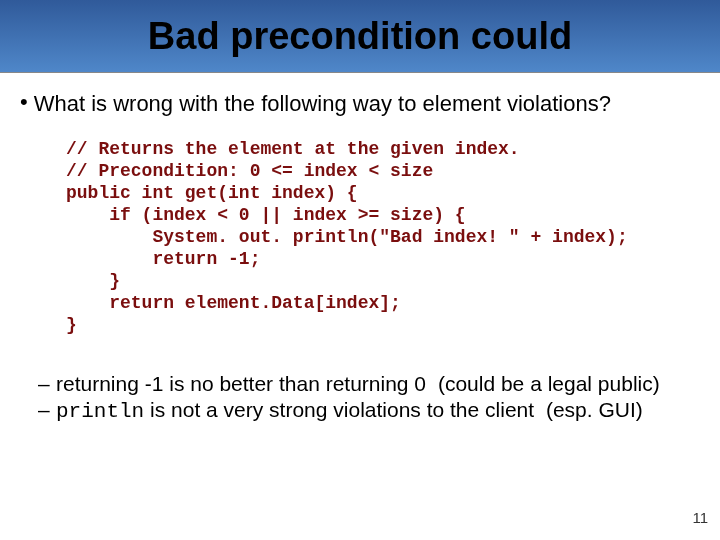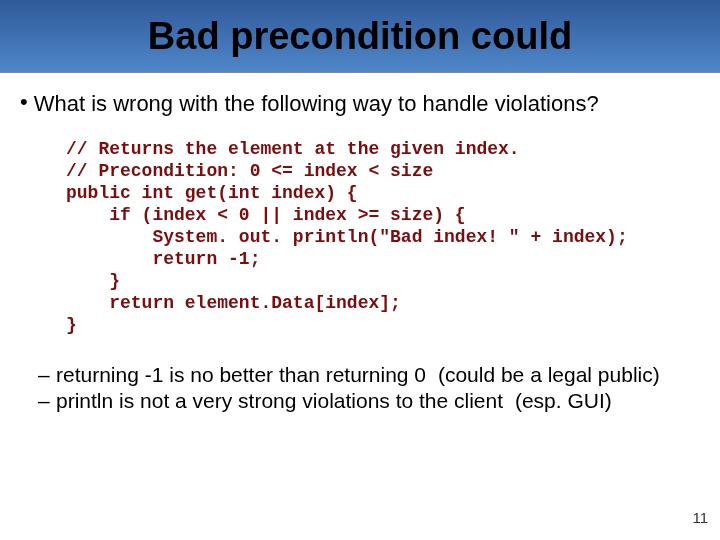--- a/index.html
+++ b/index.html
@@ -45,39 +45,39 @@
     color: #000;
   }
   .code {
     font-family: "Courier New", Courier, monospace;
     font-size: 18px;
     font-weight: bold;
     color: #7a0e0e;
     white-space: pre;
     line-height: 1.22;
     margin-left: 56px;
-    margin-bottom: 25px;
+    margin-bottom: 34px;
   }
   .dashes {
     margin-left: 28px;
   }
   .dash-row {
     display: flex;
     align-items: flex-start;
     font-size: 21px;
     line-height: 1.25;
     color: #000;
   }
   .dash {
     width: 18px;
     flex: 0 0 18px;
     text-align: left;
   }
   .inline-code {
-    font-family: Liberation Sans, sans-serif;
+    font-family: Liberation Mono, monospace;
   }
   .gap { display:inline-block; width:6px; }
   .footer {
     position: absolute;
     right: 12px;
     bottom: 14px;
     font-size: 15px;
     color: #333;
   }
 </style>
@@ -85,21 +85,21 @@
 <body>
 
 <div class="header">
   <div class="title">Bad precondition could</div>
 </div>
 
 <div class="body">
 
   <div class="bullet-row">
     <div class="bullet">•</div>
-    <div class="bullet-text">What is wrong with the following way to handle violations?</div>
+    <div class="bullet-text">What is wrong with the following way to element violations?</div>
   </div>
 
   <div class="code">// Returns the element at the given index.
 // Precondition: 0 &lt;= index &lt; size
 public int get(int index) {
     if (index &lt; 0 || index &gt;= size) {
         System. out. println("Bad index! " + index);
         return -1;
     }
     return element.Data[index];

